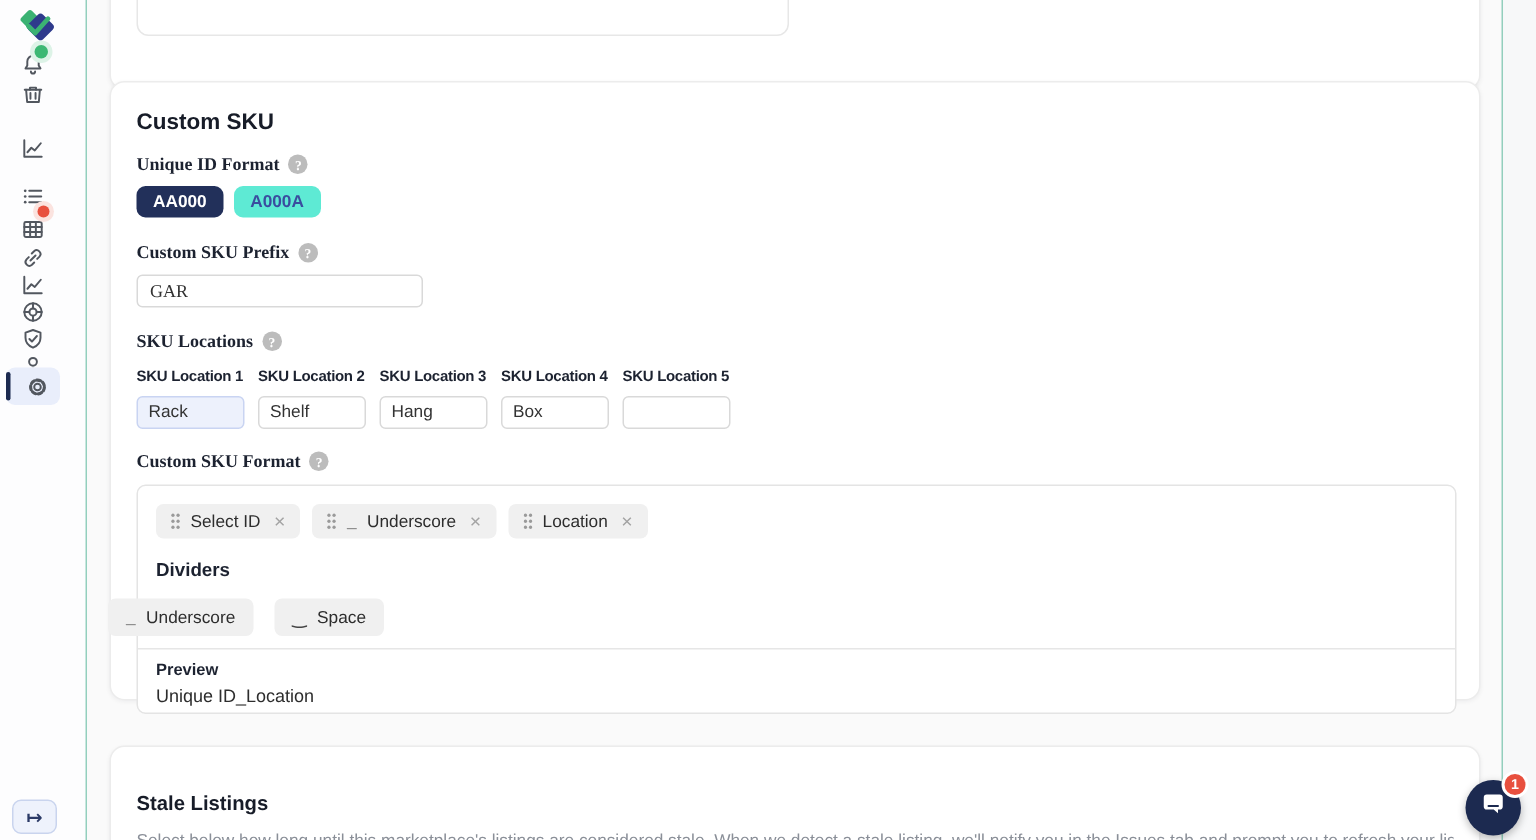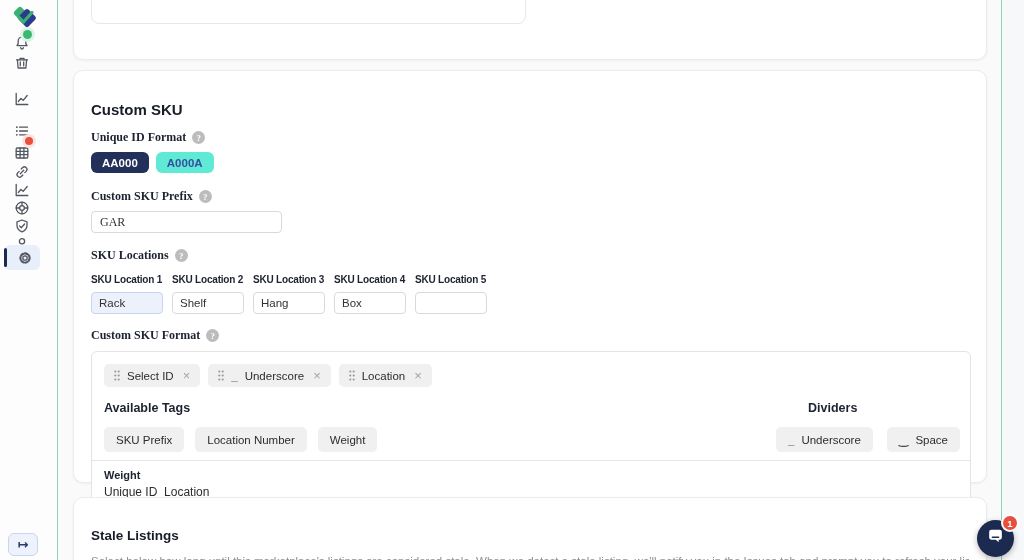--- a/index.html
+++ b/index.html
@@ -31,21 +31,21 @@
   .scroll-strip { position:absolute; left:1001px; top:0; width:23px; height:560px;
                   background:#f7f8f9; border-left:1px solid #93cfbd; }
 
   
   .card { position:absolute; left:73px; width:914px; background:#fff;
           border:1px solid #ececec; border-radius:10px;
           box-shadow:0 1px 3px rgba(20,20,40,0.05); }
   #card-top { top:-24px; height:84px; }
   .top-inner-box { position:absolute; left:17px; top:-36px; width:435px; height:83px;
                    background:#fff; border:1px solid #e7e7e7; border-radius:8px; }
-  #card-sku { top:70px; height:413px; padding:28px 17px; }
+  #card-sku { top:54px; height:413px; padding:16px 17px; }
   #card-stale { top:497px; height:80px; padding:30px 17px 0; overflow:hidden; }
 
   
   .sku-title { font-size:15px; font-weight:700; color:#171c28; margin:2px 0 12px; }
   .field-label { display:flex; align-items:center; gap:6px; font-size:12px;
                  font-weight:700; color:#1c2230;font-family:Liberation Serif, serif; }
   .help { width:13px; height:13px; border-radius:50%; background:#bcbcbc; color:#fff;
           font-size:9px; font-weight:700; display:flex; align-items:center;
           justify-content:center; flex:0 0 13px; }
   .toggle-row { display:flex; gap:7px; margin:7px 0 0; }
@@ -315,45 +315,37 @@
                 </g>
               </svg>
           </span>
 
           <span>Location</span>
           <span class="chip-x">×</span>
         </div>
       </div>
 
       <div class="format-mid">
-        <div class="tags-block">
-          <div class="block-title">Available Tags</div>
-          <div class="tag-row">
-            <button class="tag-btn">SKU Prefix</button>
-            <button class="tag-btn">Location Number</button>
-            <button class="tag-btn">Weight</button>
-          </div>
-        </div>
         <div class="div-block">
           <div class="block-title">Dividers</div>
           <div class="div-row">
             <button class="tag-btn">
               <span class="glyph">_</span>
               <span>Underscore</span>
             </button>
             <button class="tag-btn">
               <span class="glyph">‿</span>
               <span>Space</span>
             </button>
           </div>
         </div>
       </div>
 
       <div class="preview-sec">
-        <div class="preview-label">Weight</div>
+        <div class="preview-label">Preview</div>
         <div class="preview-value">Unique ID_Location</div>
       </div>
     </div>
   </section>
 
   <section class="card" id="card-stale">
     <h2 class="stale-title">Stale Listings</h2>
     <p class="stale-desc">Select below how long until this marketplace's listings are considered stale. When we detect a stale listing, we'll notify you in the Issues tab and prompt you to refresh your listings to keep it current and increase your chances of</p>
   </section>
 

